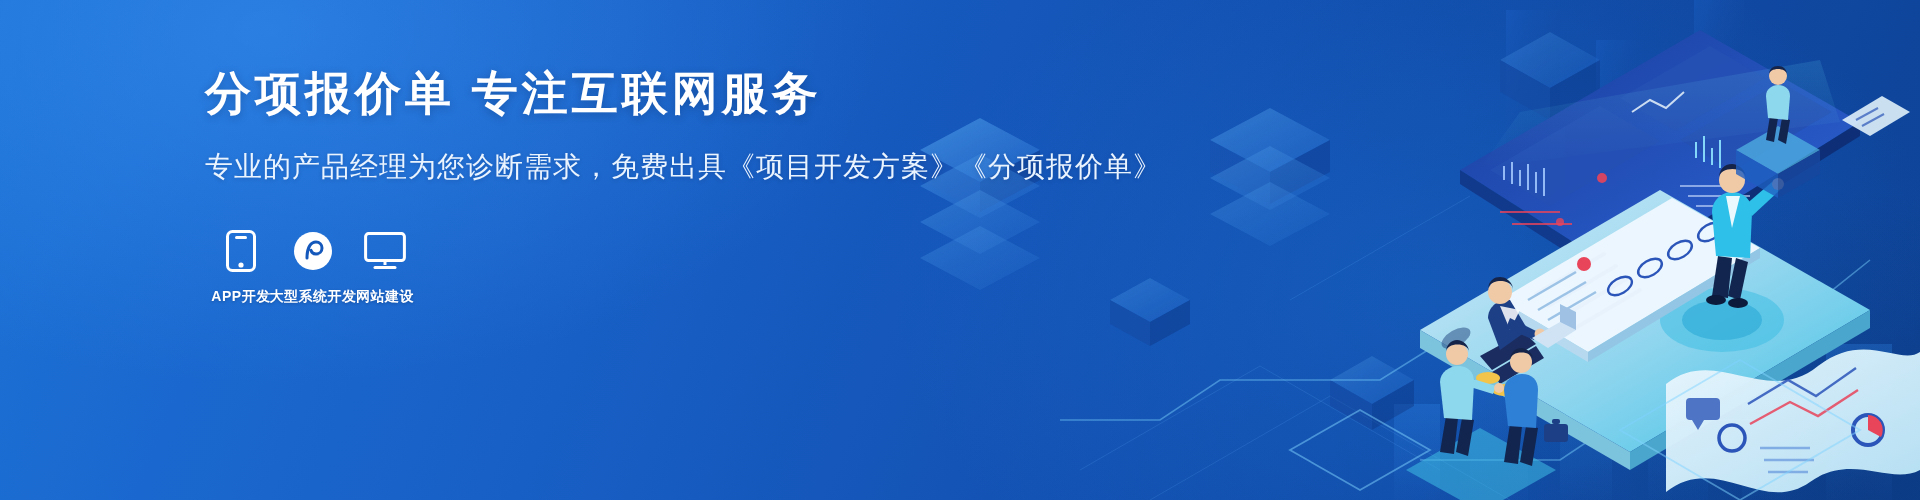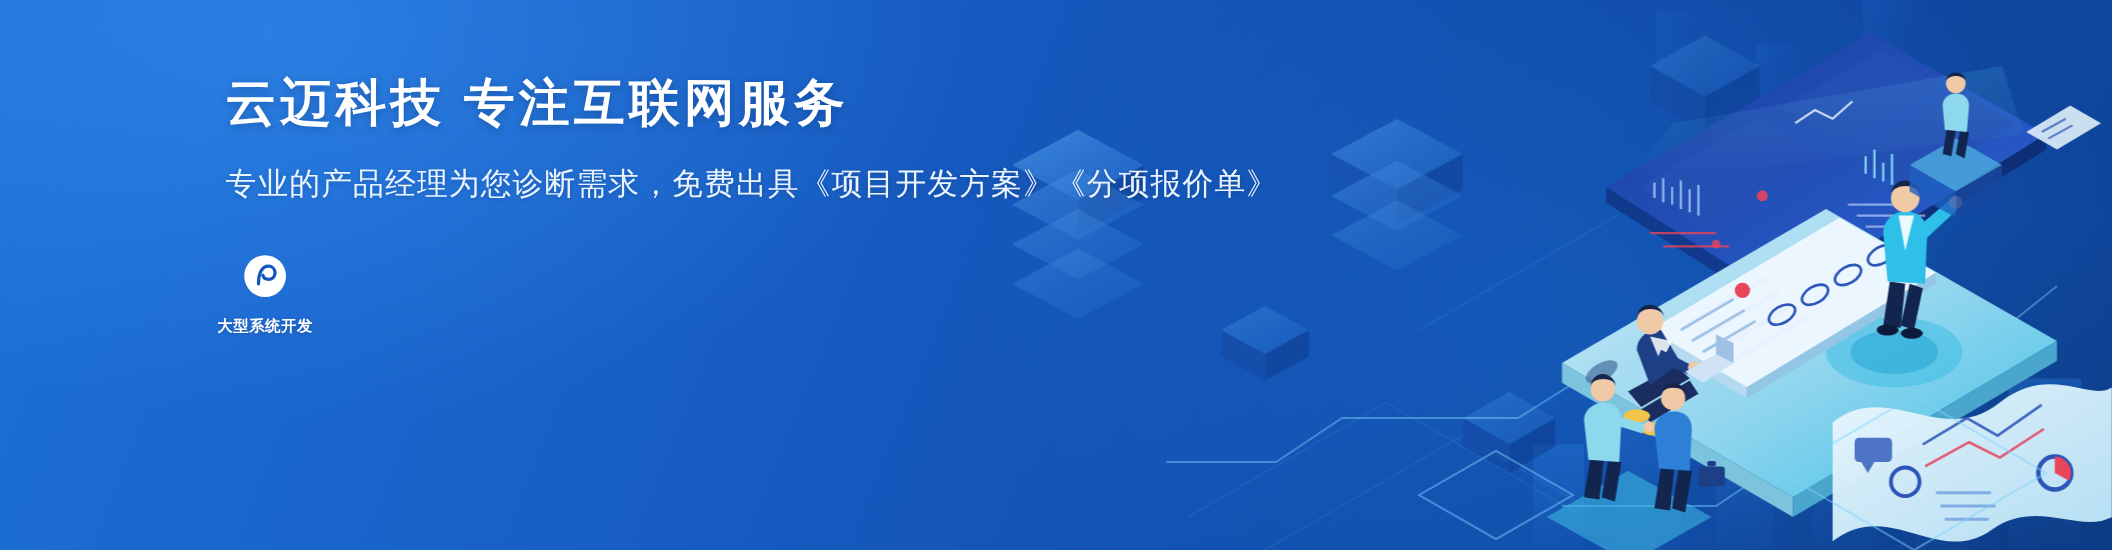--- a/index.html
+++ b/index.html
@@ -413,38 +413,58 @@
       </g>
 
       <g fill="none" stroke="#7fd4ff" stroke-opacity="0.5" stroke-width="1.8">
         <polygon points="760,430 880,360 1000,430 880,500"></polygon>
         <polygon points="430,450 500,410 570,450 500,490"></polygon>
       </g>
     </svg>
   </div>
 
   <div class="text-col">
-    <div class="headline">云迈科技 专注互联网服务</div>
+    <div class="headline">分项报价单 专注互联网服务</div>
     <div class="sub-block">
       <div class="sub-line">专业的产品经理为您诊断需求，免费出具《项目开发方案》《分项报价单》</div>
     </div>
   </div>
 
   <div class="svc-row">
 
+    <div class="svc-item">
+      <span class="glyph">
+        <svg width="30" height="42" viewBox="0 0 30 42" aria-hidden="true">
+          <rect x="1.5" y="1.5" width="27" height="39" rx="5" fill="none" stroke="#ffffff" stroke-width="3"></rect>
+          <rect x="9" y="6" width="12" height="3" rx="1.5" fill="#ffffff"></rect>
+          <circle cx="15" cy="35" r="2.6" fill="#ffffff"></circle>
+        </svg>
+      </span>
+      <span class="svc-label">APP开发</span>
+    </div>
 
     <div class="svc-item">
       <span class="glyph">
         <svg width="40" height="40" viewBox="0 0 40 40" aria-hidden="true">
           <circle cx="20" cy="20" r="19" fill="#ffffff"></circle>
           <path d="M14 27 C14 16 18 11 23 11 C26.5 11 29 13.5 29 17
                    C29 20.5 26.5 23 23 23 C20.6 23 18.6 21.6 18 19.4" fill="none" stroke="#1558bb" stroke-width="3" stroke-linecap="round"></path>
         </svg>
       </span>
       <span class="svc-label">大型系统开发</span>
     </div>
 
 
+    <div class="svc-item">
+      <span class="glyph">
+        <svg width="42" height="38" viewBox="0 0 42 38" aria-hidden="true">
+          <rect x="1.6" y="1.6" width="38.8" height="27" rx="3" fill="none" stroke="#ffffff" stroke-width="3"></rect>
+          <path d="M21 28.6 L21 33" stroke="#ffffff" stroke-width="3"></path>
+          <path d="M11 35.5 L31 35.5" stroke="#ffffff" stroke-width="3" stroke-linecap="round"></path>
+        </svg>
+      </span>
+      <span class="svc-label">网站建设</span>
+    </div>
 
 
   </div>
 
 </div>
 
 </body></html>

